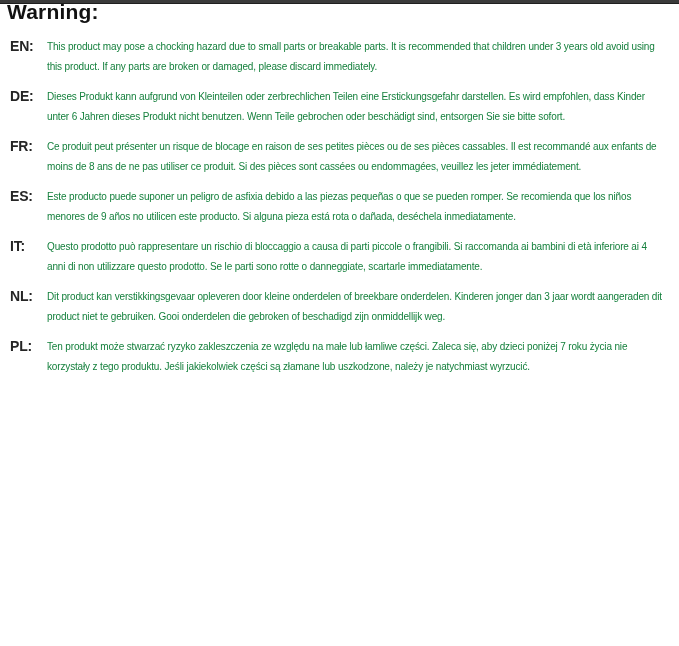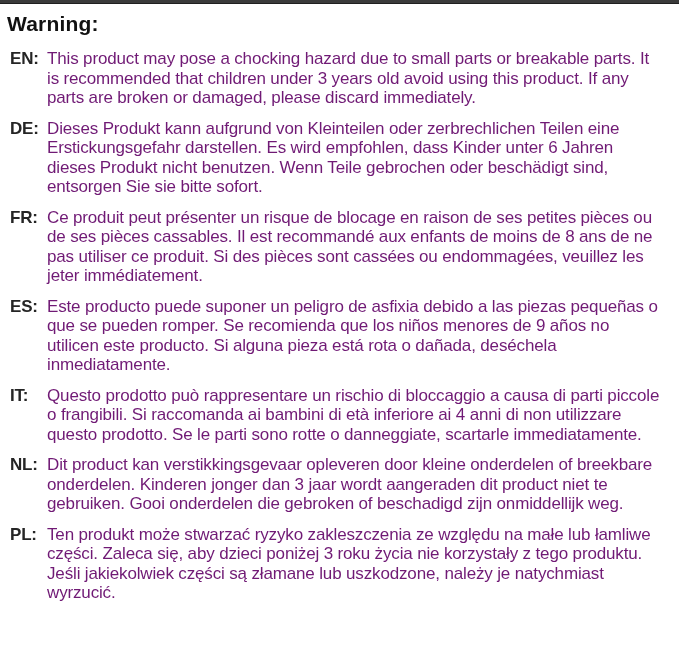--- a/index.html
+++ b/index.html
@@ -17,21 +17,21 @@
   .top-bar {
     position: absolute;
     top: 0;
     left: 0;
     width: 679px;
     height: 4px;
     background: #3a3a3a;
     border-bottom: 1px solid #1f1f1f;
   }
   .content {
-    padding: 12px 10px 0 7px;
+    padding: 0 10px 0 7px;
   }
   .page-title {
     font-size: 21px;
     font-weight: bold;
     color: #111111;
     letter-spacing: 0.2px;
     margin-bottom: 13px;
   }
   .sections {
     display: flex;
@@ -39,33 +39,33 @@
     gap: 11px;
   }
   .section {
     display: flex;
     flex-direction: row;
     align-items: flex-start;
   }
   .lang-label {
     flex: 0 0 40px;
     width: 40px;
-    font-size: 17px;
+    font-size: 14px;
     font-weight: bold;
     color: #252525;
     line-height: 19.5px;
     padding-left: 3px;
     letter-spacing: -0.2px;
   }
   .warning-text {
     flex: 1;
     max-width: 616px;
-    font-size: 17px;
+    font-size: 10px;
     line-height: 19.5px;
-    color: #701a75;
+    color: #15803d;
     letter-spacing: -0.15px;
   }
 </style>
 </head>
 <body>
 
 <div class="page">
   <div class="top-bar"></div>
   <div class="content">
     <h1 class="page-title">Warning:</h1>
@@ -96,17 +96,17 @@
   </div>
 
   <div class="section">
     <span class="lang-label">NL:</span>
     <p class="warning-text">Dit product kan verstikkingsgevaar opleveren door kleine onderdelen of breekbare onderdelen. Kinderen jonger dan 3 jaar wordt aangeraden dit product niet te gebruiken. Gooi onderdelen die gebroken of beschadigd zijn onmiddellijk weg.</p>
   </div>
 
 
   <div class="section">
     <span class="lang-label">PL:</span>
-    <p class="warning-text">Ten produkt może stwarzać ryzyko zakleszczenia ze względu na małe lub łamliwe części. Zaleca się, aby dzieci poniżej 3 roku życia nie korzystały z tego produktu. Jeśli jakiekolwiek części są złamane lub uszkodzone, należy je natychmiast wyrzucić.</p>
+    <p class="warning-text">Ten produkt może stwarzać ryzyko zakleszczenia ze względu na małe lub łamliwe części. Zaleca się, aby dzieci poniżej 7 roku życia nie korzystały z tego produktu. Jeśli jakiekolwiek części są złamane lub uszkodzone, należy je natychmiast wyrzucić.</p>
   </div>
 </div>
   </div>
 </div>
 
 </body></html>

